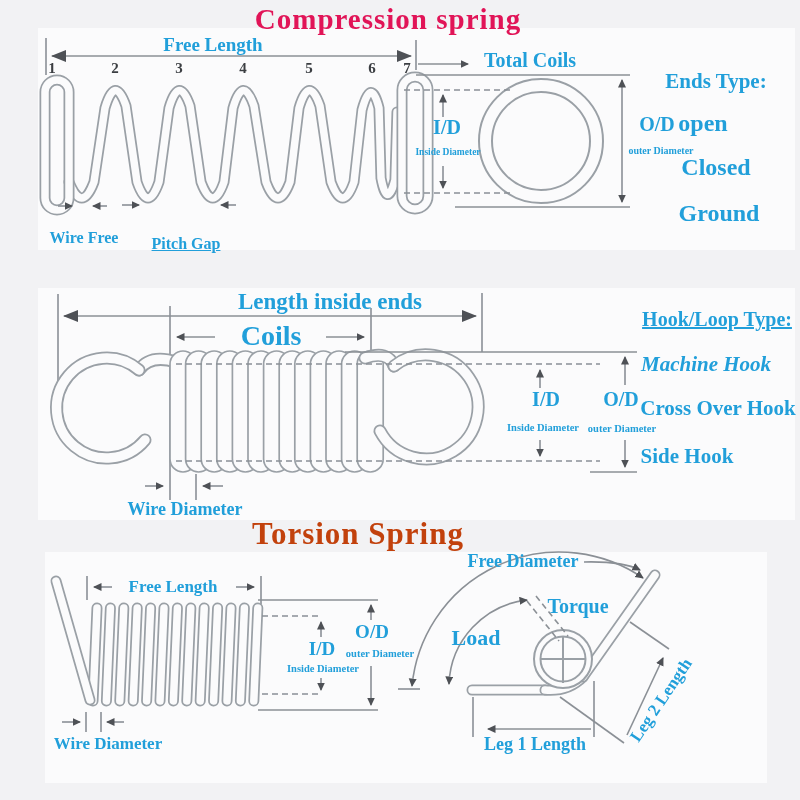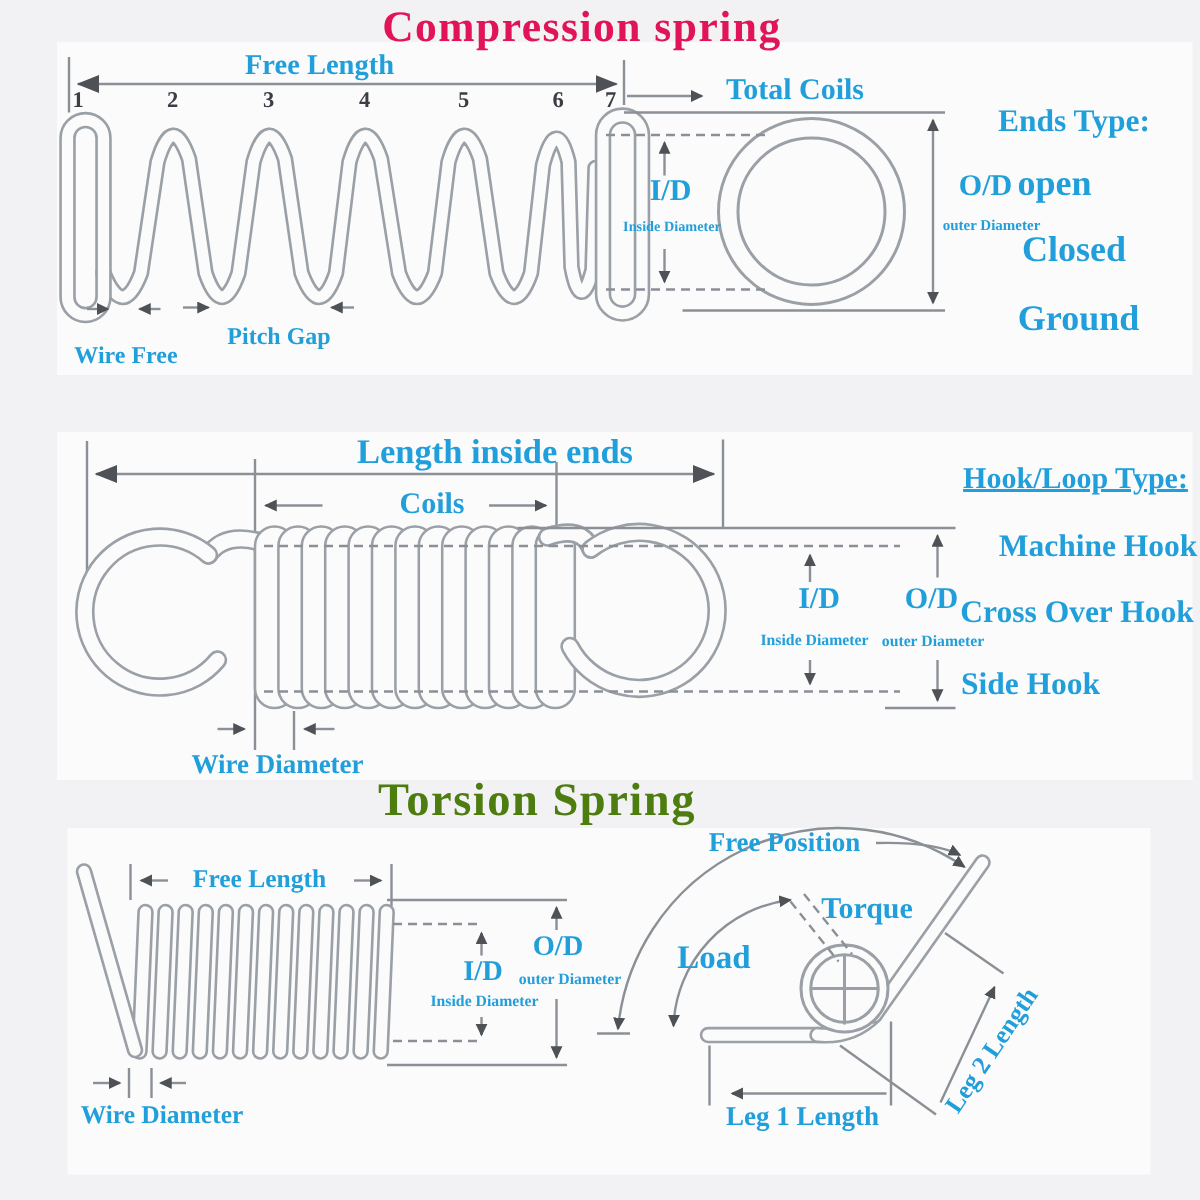--- a/index.html
+++ b/index.html
@@ -3,21 +3,21 @@
 <meta charset="utf-8">
 <style>
   html,body{margin:0;padding:0;background:#e9e9ec;}
   #stage{position:relative;width:800px;height:800px;background:#f2f2f4;overflow:hidden;
          font-family:"Liberation Serif",serif;}
   .panel{position:absolute;background:#fbfbfc;}
   svg{position:absolute;left:0;top:0;}
   .lb{position:absolute;transform:translate(-50%,-50%);font-weight:bold;color:#219fda;
       white-space:nowrap;line-height:1;}
   .title{color:#e11457;font-size:29px;letter-spacing:1px;}
-  .title-pink{color:#4d7c0f;font-size:31px;letter-spacing:1px;}
+  .title-pink{color:#c2410c;font-size:31px;letter-spacing:1px;}
   .num{color:#3b3e42;font-size:15px;}
   .tiny{font-size:10px;}
   .rot-leg2{transform:translate(-50%,-50%) rotate(-56deg);}
   
   .dim{stroke:#8b9096;stroke-width:1.6;fill:none;}
   .dashln{stroke:#8b9096;stroke-width:1.6;fill:none;stroke-dasharray:6 4;}
   .wire-out{stroke:#9aa0a6;stroke-width:11;fill:none;stroke-linecap:round;stroke-linejoin:round;}
   .wire-in{stroke:#fbfbfc;stroke-width:7.5;fill:none;stroke-linecap:round;stroke-linejoin:round;}
   .wire-out-s{stroke:#9aa0a6;stroke-width:13;fill:none;stroke-linecap:round;stroke-linejoin:round;}
   .wire-in-s{stroke:#fbfbfc;stroke-width:9.5;fill:none;stroke-linecap:round;stroke-linejoin:round;}
@@ -213,46 +213,46 @@
   <div class="lb title" style="left:388px;top:19px;">Compression spring</div>
   <div class="lb" style="left:213px;top:44px;font-size:19px;">Free Length</div>
   <div class="lb num" style="left:52px;top:68px;">1</div>
   <div class="lb num" style="left:115px;top:68px;">2</div>
   <div class="lb num" style="left:179px;top:68px;">3</div>
   <div class="lb num" style="left:243px;top:68px;">4</div>
   <div class="lb num" style="left:309px;top:68px;">5</div>
   <div class="lb num" style="left:372px;top:68px;">6</div>
   <div class="lb num" style="left:407px;top:68px;">7</div>
   <div class="lb" style="left:84px;top:238px;font-size:16px;">Wire Free</div>
-  <div class="lb" style="left:186px;top:225px;font-size:16px;">Pitch Gap</div>
+  <div class="lb" style="left:186px;top:244px;font-size:16px;text-decoration:underline;">Pitch Gap</div>
   <div class="lb" style="left:530px;top:60px;font-size:20px;">Total Coils</div>
   <div class="lb" style="left:447px;top:127px;font-size:20px;">I/D</div>
   <div class="lb tiny" style="left:448px;top:153px;font-size:9.5px;">Inside Diameter</div>
   <div class="lb" style="left:657px;top:124px;font-size:20px;">O/D</div>
   <div class="lb tiny" style="left:661px;top:151px;">outer Diameter</div>
   <div class="lb" style="left:716px;top:81px;font-size:21px;">Ends Type:</div>
   <div class="lb" style="left:703px;top:123px;font-size:24px;">open</div>
   <div class="lb" style="left:716px;top:167px;font-size:24px;">Closed</div>
   <div class="lb" style="left:719px;top:213px;font-size:24px;">Ground</div>
 
   <div class="lb" style="left:286px;top:301px;font-size:23px;margin-left:44px;">Length inside ends</div>
-  <div class="lb" style="left:288px;top:336px;font-size:20px;">Coils</div>
+  <div class="lb" style="left:271px;top:336px;font-size:28px;">Coils</div>
   <div class="lb" style="left:185px;top:509px;font-size:18px;">Wire Diameter</div>
   <div class="lb" style="left:546px;top:399px;font-size:20px;">I/D</div>
   <div class="lb tiny" style="left:543px;top:428px;font-size:10.5px;">Inside Diameter</div>
   <div class="lb" style="left:621px;top:399px;font-size:20px;">O/D</div>
   <div class="lb tiny" style="left:622px;top:429px;font-size:10.5px;">outer Diameter</div>
   <div class="lb" style="left:717px;top:319px;font-size:20px;text-decoration:underline;">Hook/Loop Type:</div>
-  <div class="lb" style="left:732px;top:364px;font-size:21px;">Machine Hook</div>
+  <div class="lb" style="left:706px;top:364px;font-size:21px;font-style:italic;">Machine Hook</div>
   <div class="lb" style="left:718px;top:408px;font-size:21px;">Cross Over Hook</div>
   <div class="lb" style="left:687px;top:456px;font-size:21px;">Side Hook</div>
 
   <div class="lb title-pink" style="left:358px;top:533px;">Torsion Spring</div>
   <div class="lb" style="left:173px;top:586px;font-size:17px;">Free Length</div>
-  <div class="lb" style="left:523px;top:561px;font-size:18px;">Free Position</div>
+  <div class="lb" style="left:523px;top:561px;font-size:18px;">Free Diameter</div>
   <div class="lb" style="left:578px;top:606px;font-size:20px;">Torque</div>
   <div class="lb" style="left:476px;top:638px;font-size:22px;">Load</div>
   <div class="lb" style="left:535px;top:744px;font-size:18px;">Leg 1 Length</div>
   <div class="lb rot-leg2" style="left:661px;top:700px;font-size:17px;">Leg 2 Length</div>
   <div class="lb" style="left:322px;top:648px;font-size:19px;">I/D</div>
   <div class="lb tiny" style="left:323px;top:669px;font-size:10.5px;">Inside Diameter</div>
   <div class="lb" style="left:372px;top:631px;font-size:19px;">O/D</div>
   <div class="lb tiny" style="left:380px;top:654px;font-size:10.5px;">outer Diameter</div>
   <div class="lb" style="left:108px;top:743px;font-size:17px;">Wire Diameter</div>
 

